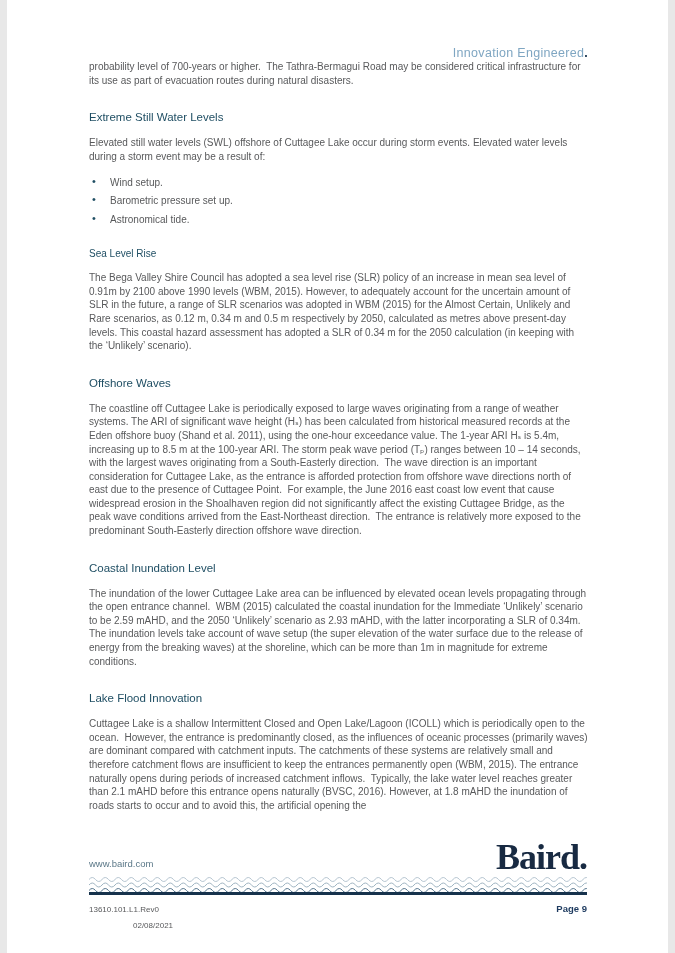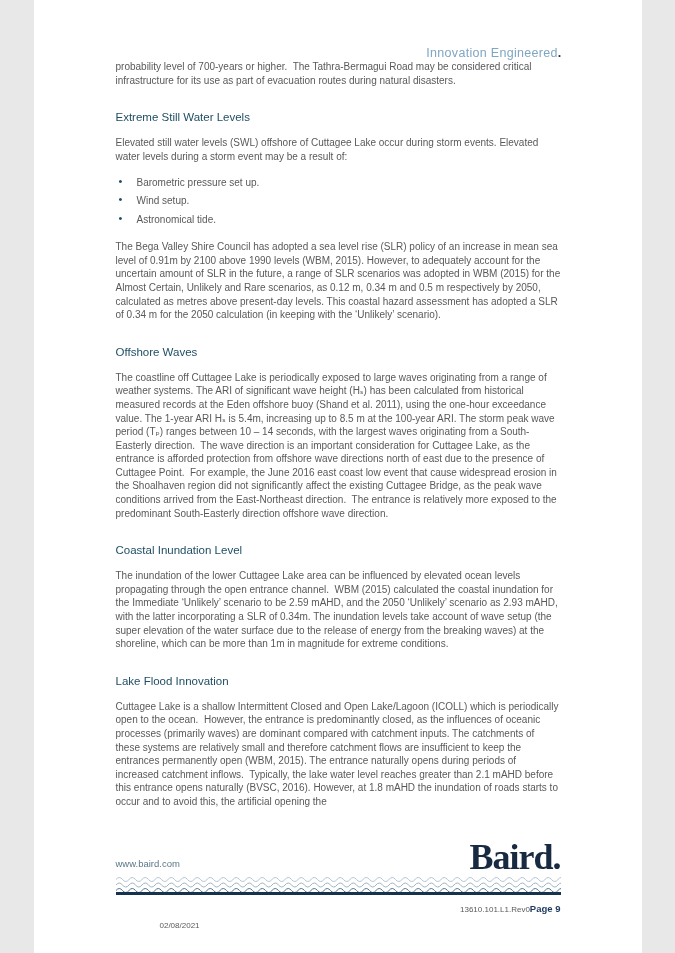--- a/index.html
+++ b/index.html
@@ -1,18 +1,18 @@
 <!DOCTYPE html>
 <html><head>
 <meta charset="utf-8">
 <style>
   html,body{margin:0;padding:0;background:#e8e8e8;}
   .page{
     position:relative;
-    width:608px;height:953px;
+    width:661px;height:953px;
     margin:0 auto;
     background:#ffffff;
     font-family:"Liberation Sans","DejaVu Sans",sans-serif;
     color:#58595b;
     overflow:hidden;
     box-sizing:border-box;
   }
   .content{
     position:absolute;
     left:82px;right:80px;top:0;
@@ -83,21 +83,21 @@
     font-weight:bold;
     font-size:36px;
     line-height:0.8;
     letter-spacing:-1px;
     color:#182a42;
   }
   .waves{display:block;margin-top:3px;}
   .navy-bar{height:3px;background:#16324c;margin-top:0px;}
   .footer-mid{
     display:flex;
-    justify-content:flex-end;
+    justify-content:space-between;
     align-items:baseline;
     margin-top:8px;
   }
   .doc-number,.doc-date{
     font-size:8px;
     color:#58595b;
   }
   .doc-date{margin-top:7px;padding-left:44px;}
   .page-label{
     font-size:9.5px;
@@ -111,25 +111,26 @@
 <div class="page">
   <div class="content">
 
     <div class="tagline"><span>Innovation Engineered</span><span class="dot">.</span></div>
 
     <p class="body-text intro">probability level of 700-years or higher.  The Tathra-Bermagui Road may be considered critical infrastructure for its use as part of evacuation routes during natural disasters.</p>
 
     <h2 class="sec">Extreme Still Water Levels</h2>
     <p class="body-text">Elevated still water levels (SWL) offshore of Cuttagee Lake occur during storm events. Elevated water levels during a storm event may be a result of:</p>
     <ul class="bullets">
+      <li>Wind setup.</li>
       <li>Barometric pressure set up.</li>
-      <li>Wind setup.</li>
       <li>Astronomical tide.</li>
     </ul>
 
+    <h3 class="sec">Sea Level Rise</h3>
     <p class="body-text">The Bega Valley Shire Council has adopted a sea level rise (SLR) policy of an increase in mean sea level of 0.91m by 2100 above 1990 levels (WBM, 2015). However, to adequately account for the uncertain amount of SLR in the future, a range of SLR scenarios was adopted in WBM (2015) for the Almost Certain, Unlikely and Rare scenarios, as 0.12 m, 0.34 m and 0.5 m respectively by 2050, calculated as metres above present-day levels. This coastal hazard assessment has adopted a SLR of 0.34 m for the 2050 calculation (in keeping with the ‘Unlikely’ scenario).</p>
 
     <h2 class="sec">Offshore Waves</h2>
     <p class="body-text">The coastline off Cuttagee Lake is periodically exposed to large waves originating from a range of weather systems. The ARI of significant wave height (Hₛ) has been calculated from historical measured records at the Eden offshore buoy (Shand et al. 2011), using the one-hour exceedance value. The 1-year ARI Hₛ is 5.4m, increasing up to 8.5 m at the 100-year ARI. The storm peak wave period (Tₚ) ranges between 10 – 14 seconds, with the largest waves originating from a South-Easterly direction.  The wave direction is an important consideration for Cuttagee Lake, as the entrance is afforded protection from offshore wave directions north of east due to the presence of Cuttagee Point.  For example, the June 2016 east coast low event that cause widespread erosion in the Shoalhaven region did not significantly affect the existing Cuttagee Bridge, as the peak wave conditions arrived from the East-Northeast direction.  The entrance is relatively more exposed to the predominant South-Easterly direction offshore wave direction.</p>
 
     <h2 class="sec">Coastal Inundation Level</h2>
     <p class="body-text">The inundation of the lower Cuttagee Lake area can be influenced by elevated ocean levels propagating through the open entrance channel.  WBM (2015) calculated the coastal inundation for the Immediate ‘Unlikely’ scenario to be 2.59 mAHD, and the 2050 ‘Unlikely’ scenario as 2.93 mAHD, with the latter incorporating a SLR of 0.34m. The inundation levels take account of wave setup (the super elevation of the water surface due to the release of energy from the breaking waves) at the shoreline, which can be more than 1m in magnitude for extreme conditions.</p>
 
     <h2 class="sec">Lake Flood Innovation</h2>
     <p class="body-text">Cuttagee Lake is a shallow Intermittent Closed and Open Lake/Lagoon (ICOLL) which is periodically open to the ocean.  However, the entrance is predominantly closed, as the influences of oceanic processes (primarily waves) are dominant compared with catchment inputs. The catchments of these systems are relatively small and therefore catchment flows are insufficient to keep the entrances permanently open (WBM, 2015). The entrance naturally opens during periods of increased catchment inflows.  Typically, the lake water level reaches greater than 2.1 mAHD before this entrance opens naturally (BVSC, 2016). However, at 1.8 mAHD the inundation of roads starts to occur and to avoid this, the artificial opening the</p>

